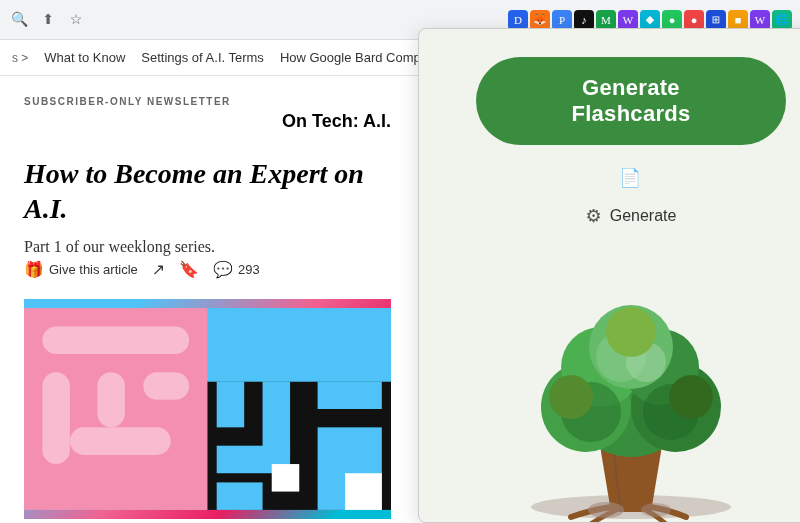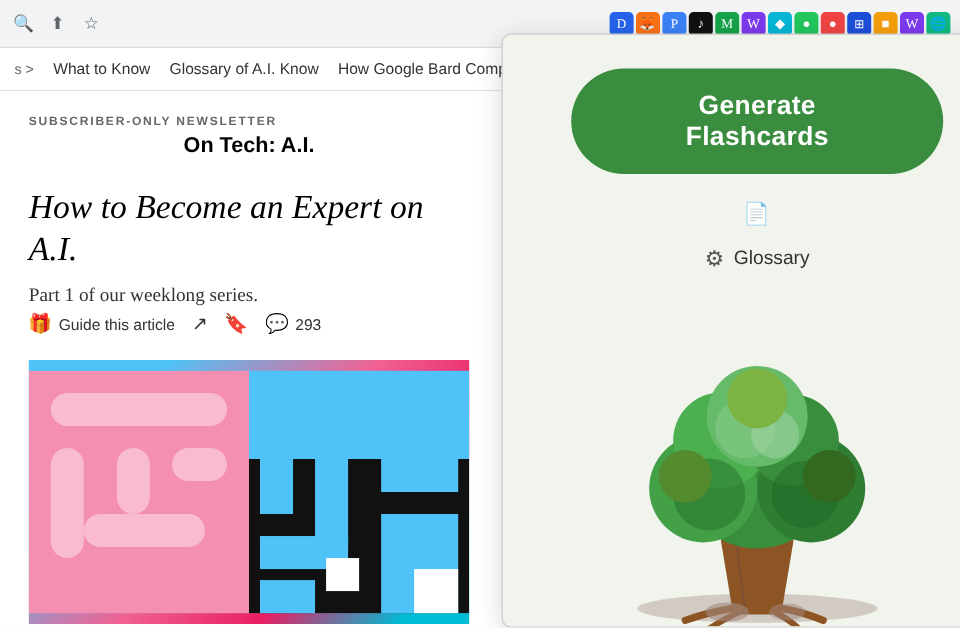--- a/index.html
+++ b/index.html
@@ -102,29 +102,29 @@
       font-weight: 700;
       letter-spacing: 1.5px;
       color: #666;
       text-transform: uppercase;
       margin-bottom: 4px;
     }
     .newsletter-title {
       font-family: Arial, sans-serif;
       font-size: 18px;
       font-weight: 700;
-      text-align: center;
+      text-align: right;
       margin-bottom: 24px;
       color: #000;
     }
     .article-title {
       font-family: Georgia, serif;
       font-size: 28px;
       font-style: italic;
-      font-weight: 400;
+      font-weight: 700;
       line-height: 1.25;
       color: #000;
       margin-bottom: 12px;
     }
     .article-subtitle {
       font-family: Georgia, serif;
       font-size: 16px;
       color: #333;
       margin-bottom: 4px;
     }
@@ -251,34 +251,34 @@
     <div class="ext-icon" style="background:#1d4ed8;color:white;font-size:10px;">⊞</div>
     <div class="ext-icon" style="background:#f59e0b;color:white;">■</div>
     <div class="ext-icon" style="background:#7c3aed;color:white;">W</div>
     <div class="ext-icon" style="background:#10b981;color:white;">🌐</div>
   </div>
 </div>
 
 <div class="nav-bar">
   <span class="nav-breadcrumb">s &gt;</span>
   <span class="nav-item">What to Know</span>
-  <span class="nav-item">Glossary of A.I. Know</span>
+  <span class="nav-item">Settings of A.I. Terms</span>
   <span class="nav-item">How Google Bard Compares</span>
   <span class="nav-item">A Guide to G</span>
 </div>
 
 <div class="article-area">
   <div class="newsletter-label">SUBSCRIBER-ONLY NEWSLETTER</div>
   <div class="newsletter-title">On Tech: A.I.</div>
   <h1 class="article-title">How to Become an Expert on A.I.</h1>
   <p class="article-subtitle">Part 1 of our weeklong series.</p>
   <div class="article-actions">
     <div class="action-item">
       <span class="action-icon">🎁</span>
-      <span>Guide this article</span>
+      <span>Give this article</span>
     </div>
     <div class="action-item">
       <span class="action-icon">↗</span>
     </div>
     <div class="action-item">
       <span class="action-icon">🔖</span>
     </div>
     <div class="action-item">
       <span class="action-icon">💬</span>
       <span>293</span>
@@ -315,21 +315,21 @@
 
 <div class="popup-panel">
   <button class="generate-btn">Generate Flashcards</button>
 
   <div class="upload-pdf">
     <span class="pdf-icon">📄</span>
   </div>
 
   <div class="settings-row">
     <span class="settings-icon">⚙</span>
-    <span>Glossary</span>
+    <span>Generate</span>
   </div>
 
   <div class="tree-illustration">
     <svg class="tree-svg" viewBox="0 0 280 230" xmlns="http://www.w3.org/2000/svg">
 
       <ellipse cx="140" cy="215" rx="100" ry="12" fill="#8d6e63" opacity="0.3"></ellipse>
 
       <path d="M120,220 Q115,190 110,160 Q108,140 115,120 Q125,100 140,90 Q155,100 165,120 Q172,140 170,160 Q165,190 160,220 Z" fill="#8d5524"></path>
       <path d="M130,220 Q128,200 125,180 Q122,160 125,140 Q130,120 140,110" stroke="#6d4c41" stroke-width="2" fill="none" opacity="0.5"></path>
 

